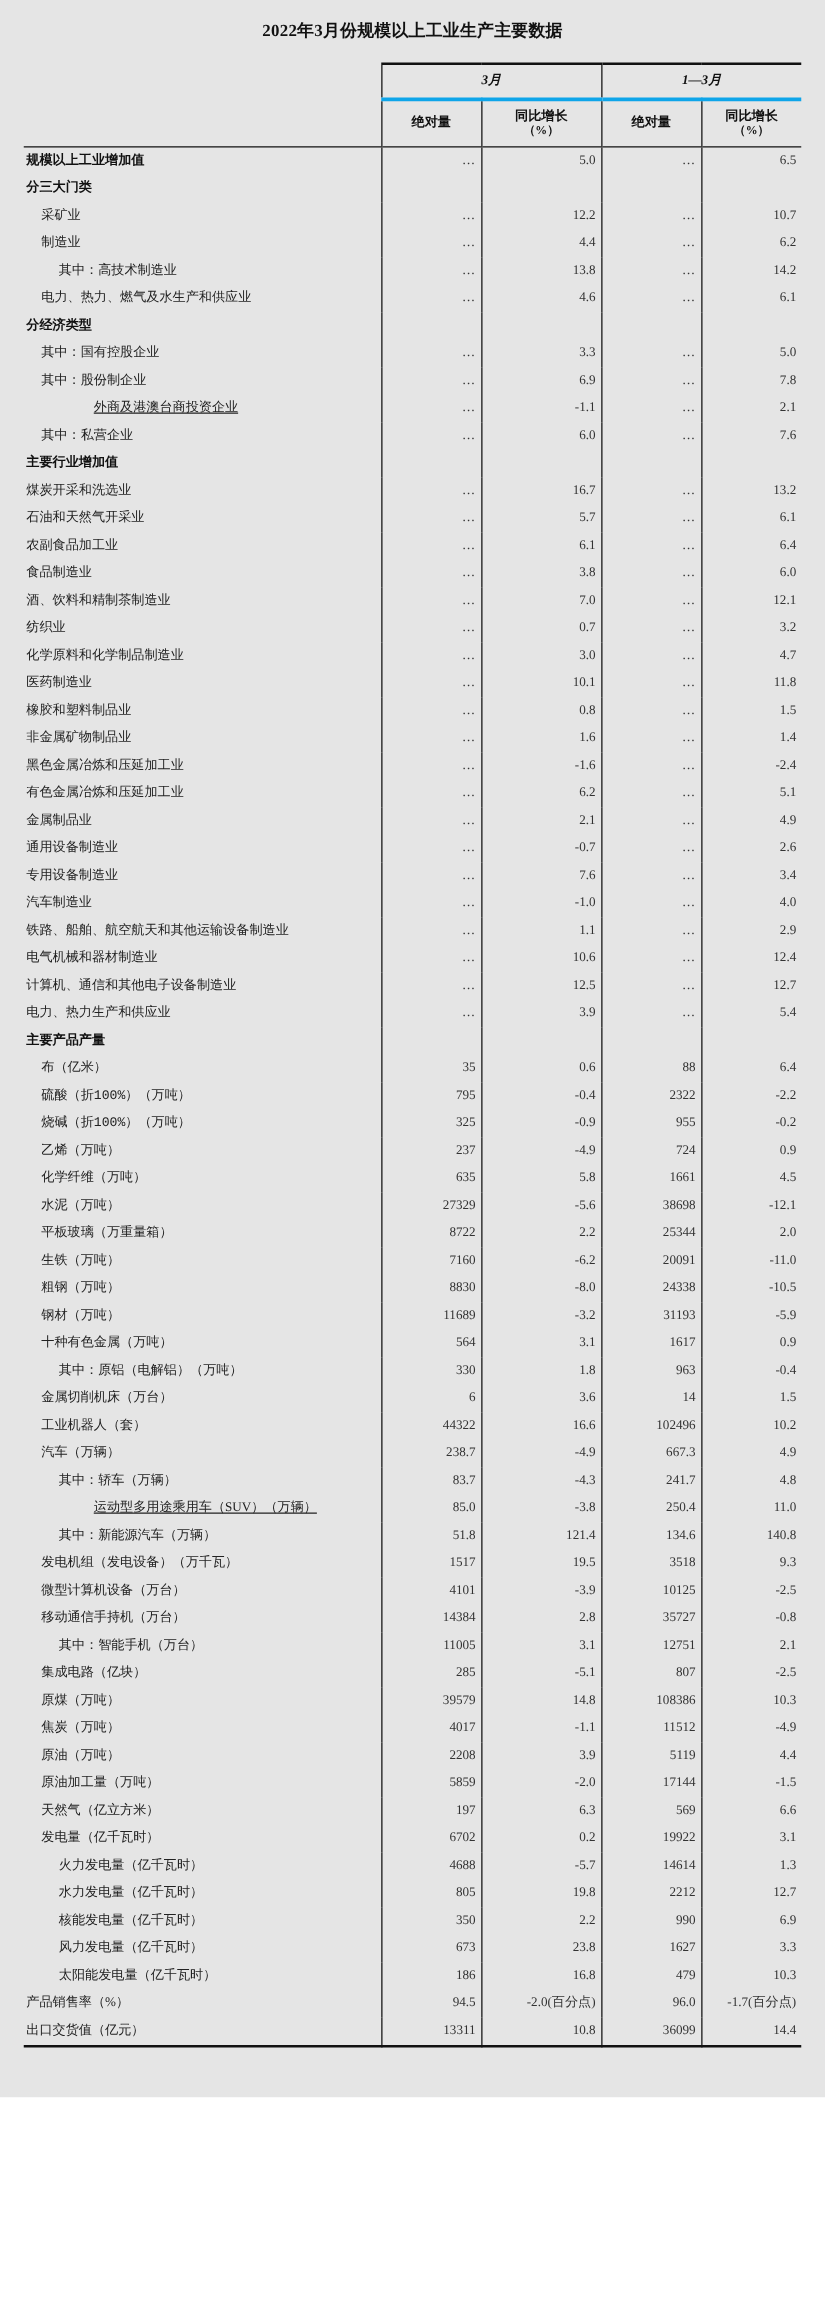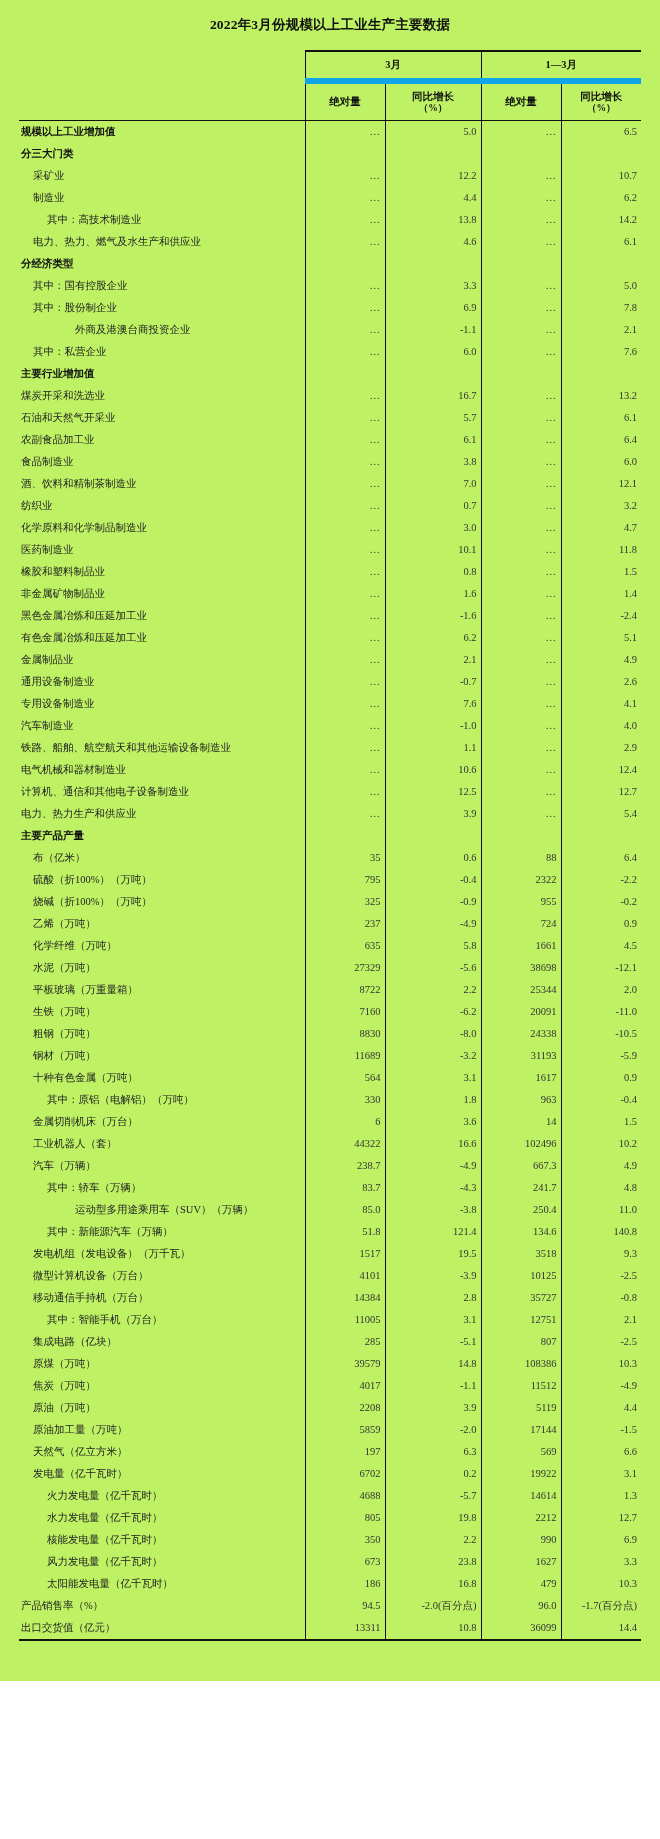--- a/index.html
+++ b/index.html
@@ -10,21 +10,21 @@
   body {
     width: 660px;
     font-family: "Liberation Serif", "DejaVu Serif", serif;
     color: #1a1a1a;
     -webkit-font-smoothing: antialiased;
   }
   .page {
     width: 660px;
     box-sizing: border-box;
     padding: 0;
-    background: #bef264;
+    background: #e5e5e5;
     position: relative;
   }
   .doc-title {
     text-align: center;
     font-size: 13.5px;
     font-weight: bold;
     letter-spacing: 0.2px;
     padding: 16px 0 16px 0;
     color: #111;
     font-family: "Liberation Serif", "DejaVu Serif", serif;
@@ -55,23 +55,24 @@
   }
   thead tr.hdr-top th.blank,
   thead tr.hdr-bot th.blank {
     border: 0;
   }
   .rule-top {
     border-top: 2.2px solid #111;
   }
   thead tr.hdr-top th.grp {
     border-top: 2.2px solid #111;
-    border-bottom: 6px solid #0ea5e9;
+    border-bottom: 3px solid #0ea5e9;
     border-left: 1px solid #111;
     height: 20px;
+    font-style: italic;
   }
   thead tr.hdr-top th.grp.g2 {
     border-left: 1.6px solid #111;
   }
   thead tr.hdr-bot th.sub {
     border-left: 1px solid #111;
     height: 30px;
   }
   thead tr.hdr-bot th.sub.s3 {
     border-left: 1.6px solid #111;
@@ -112,23 +113,23 @@
     border-left: 1.6px solid #111;
   }
   tbody td.num.last {
     border-right: 0;
   }
   tbody tr.section td.lbl {
     font-weight: bold;
     color: #111;
   }
   .i0 { padding-left: 2px; }
-  .i1 { padding-left: 14px; }
+  .i1 { padding-left: 14px; font-family: Liberation Mono, monospace; }
   .i2 { padding-left: 28px; margin-top: 16px; }
-  .i3 { padding-left: 56px; }
+  .i3 { padding-left: 56px; text-decoration: underline; }
   .dots {
     letter-spacing: 0.5px;
   }
   tfoot td {
     border-top: 2.2px solid #111;
     height: 0;
     padding: 0;
     line-height: 0;
     font-size: 0;
   }
@@ -355,21 +356,21 @@
           <td class="num dots">…</td>
           <td class="num">-0.7</td>
           <td class="num sep dots">…</td>
           <td class="num last">2.6</td>
         </tr>
         <tr>
           <td class="lbl i0">专用设备制造业</td>
           <td class="num dots">…</td>
           <td class="num">7.6</td>
           <td class="num sep dots">…</td>
-          <td class="num last">4.1</td>
+          <td class="num last">3.4</td>
         </tr>
         <tr>
           <td class="lbl i0">汽车制造业</td>
           <td class="num dots">…</td>
           <td class="num">-1.0</td>
           <td class="num sep dots">…</td>
           <td class="num last">4.0</td>
         </tr>
         <tr>
           <td class="lbl i0">铁路、船舶、航空航天和其他运输设备制造业</td>

